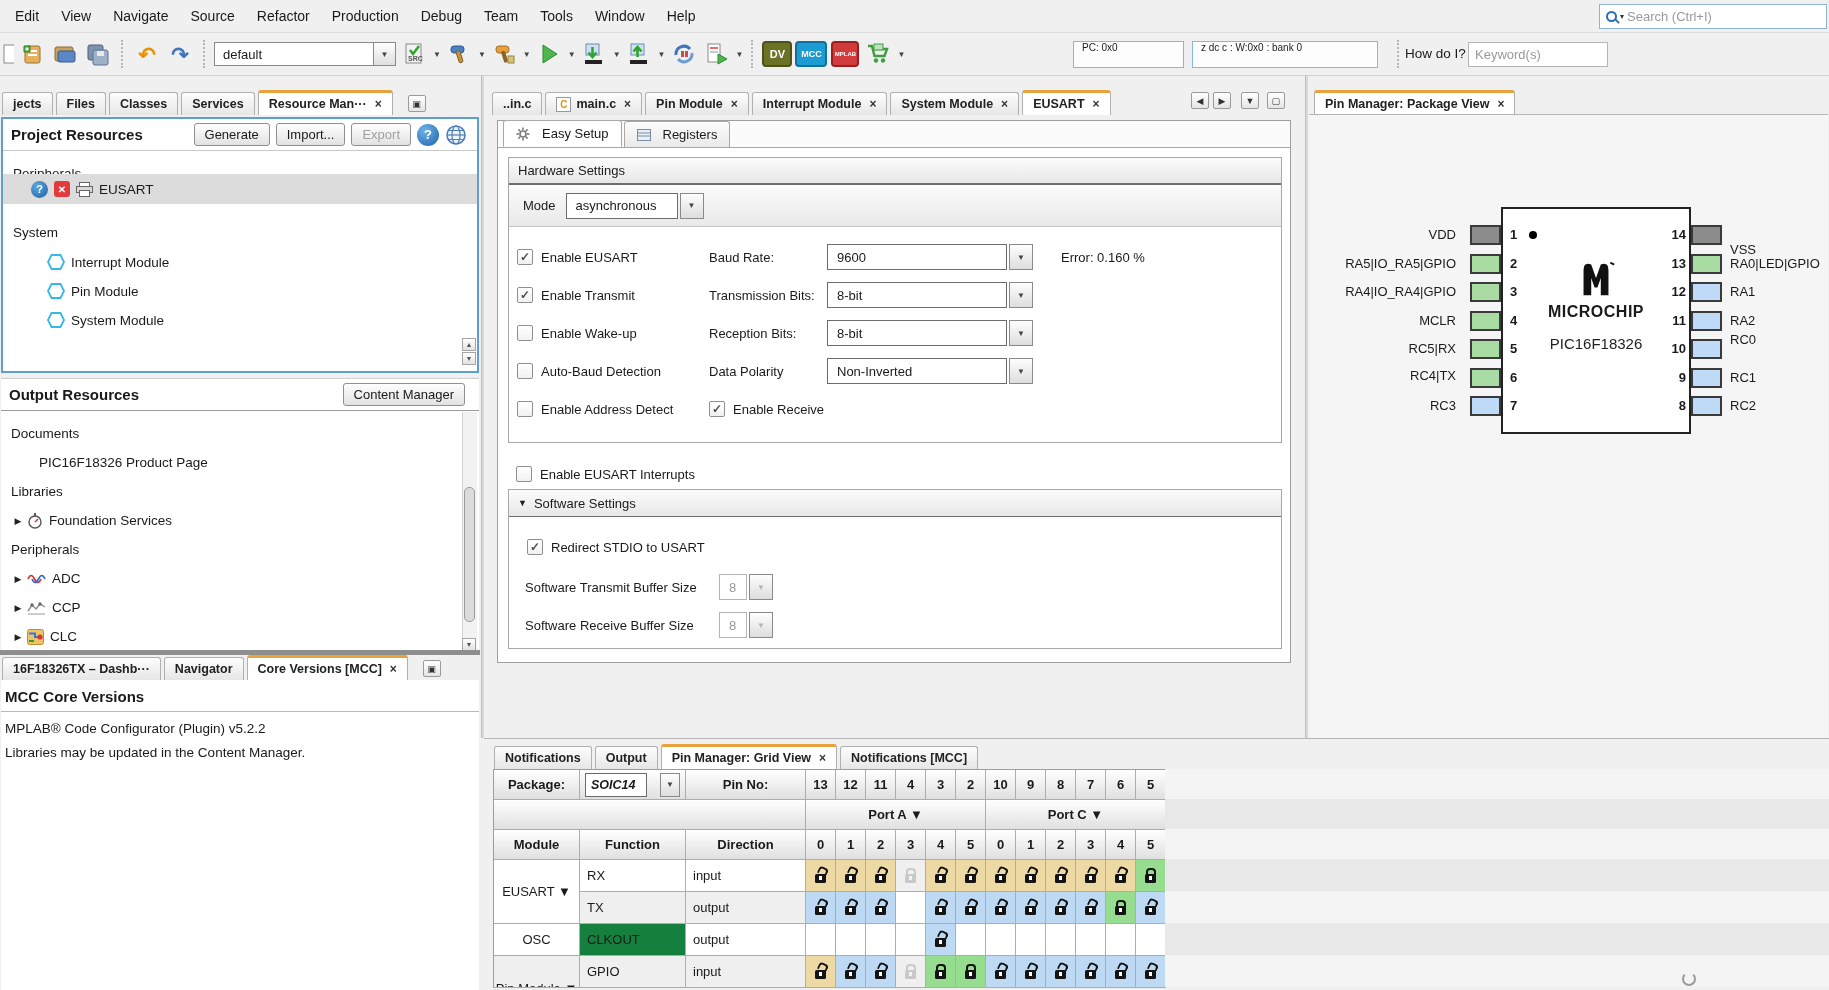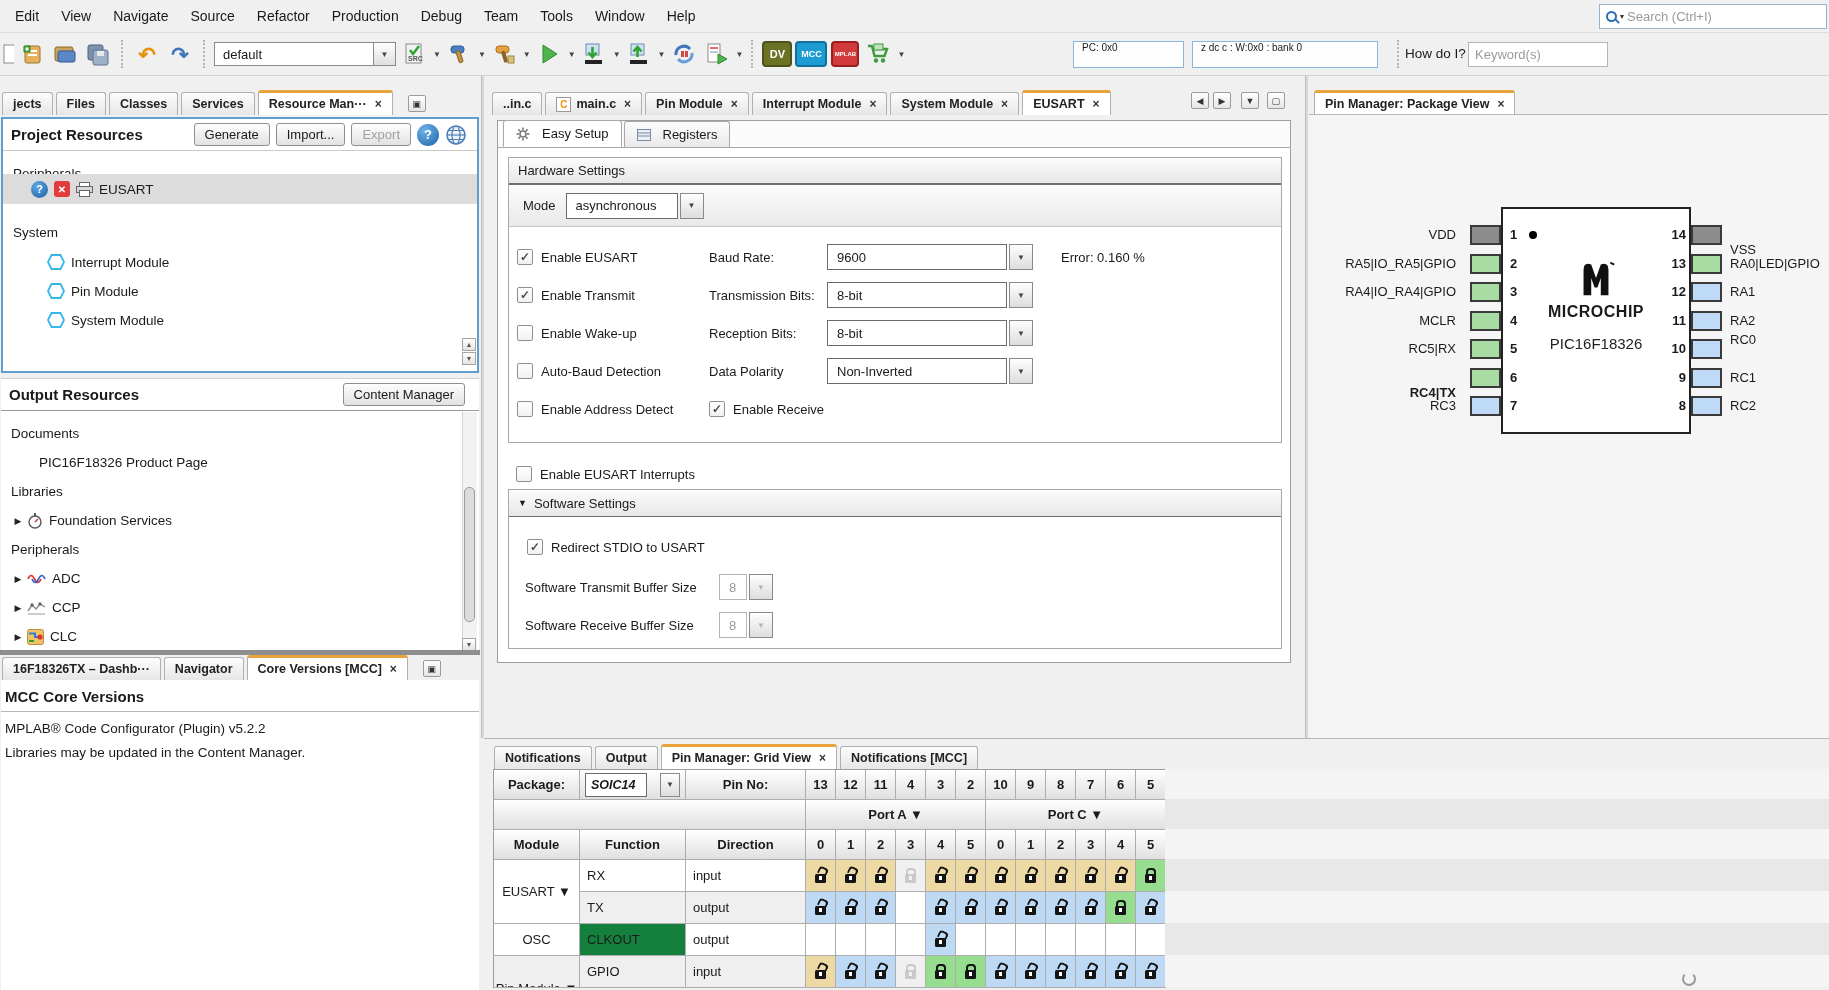--- a/index.html
+++ b/index.html
@@ -621,21 +621,21 @@
         <span class="pinnum" style="left: 201px; top: 140.5px;">2</span>
         <span class="pinlabel" style="right: 372px; top: 169px; text-align: right;">RA4|IO_RA4|GPIO</span>
         <span class="pad" style="left: 161px; top: 167px; background: rgb(169, 220, 163);"></span>
         <span class="pinnum" style="left: 201px; top: 169px;">3</span>
         <span class="pinlabel" style="right: 372px; top: 197.5px; text-align: right;">MCLR</span>
         <span class="pad" style="left: 161px; top: 195.5px; background: rgb(169, 220, 163);"></span>
         <span class="pinnum" style="left: 201px; top: 197.5px;">4</span>
         <span class="pinlabel" style="right: 372px; top: 226px; text-align: right;">RC5|RX</span>
         <span class="pad" style="left: 161px; top: 224px; background: rgb(169, 220, 163);"></span>
         <span class="pinnum" style="left: 201px; top: 226px;">5</span>
-        <span class="pinlabel" style="right: 372px; top: 270px; text-align: right; font-weight: bold;">RC4|TX</span>
+        <span class="pinlabel" style="right: 372px; top: 253px; text-align: right;">RC4|TX</span>
         <span class="pad" style="left: 161px; top: 252.5px; background: rgb(169, 220, 163);"></span>
         <span class="pinnum" style="left: 201px; top: 254.5px;">6</span>
         <span class="pinlabel" style="right: 372px; top: 283px; text-align: right;">RC3</span>
         <span class="pad" style="left: 161px; top: 281px; background: rgb(190, 218, 247);"></span>
         <span class="pinnum" style="left: 201px; top: 283px;">7</span>
       </div>
     <div id="pins-right">
         <span class="pinnum" style="left: 355px; top: 112px; width: 22px; text-align: right;">14</span>
         <span class="pad" style="left: 382px; top: 110px; background: rgb(140, 140, 140);"></span>
         <span class="pinlabel" style="left: 421px; top: 112px; margin-top: 15px;">VSS</span>

